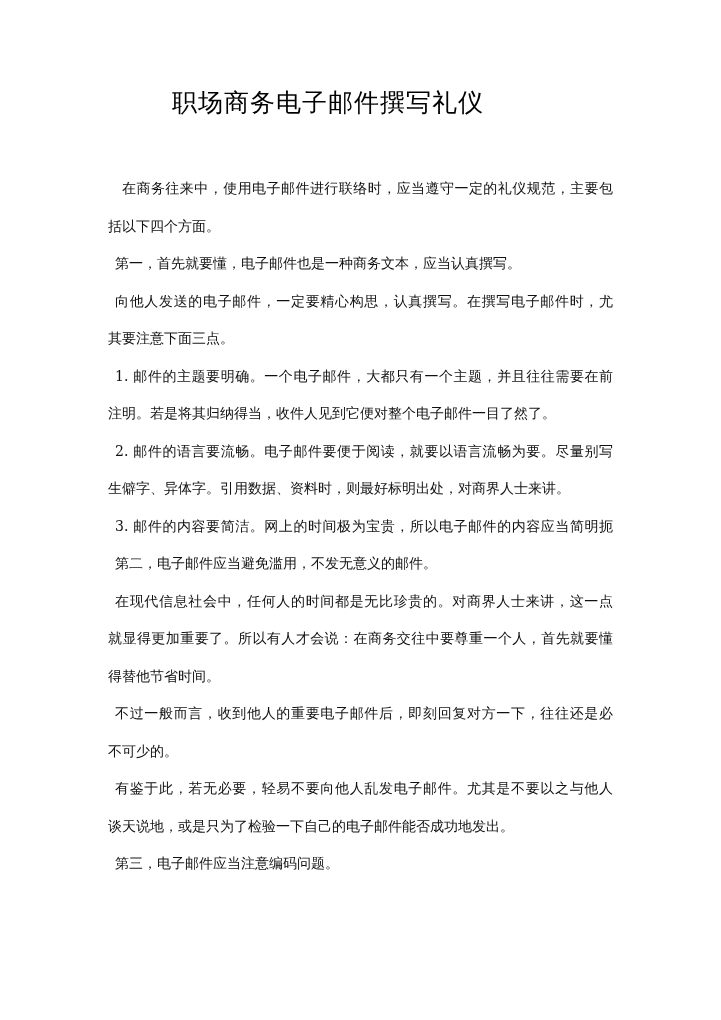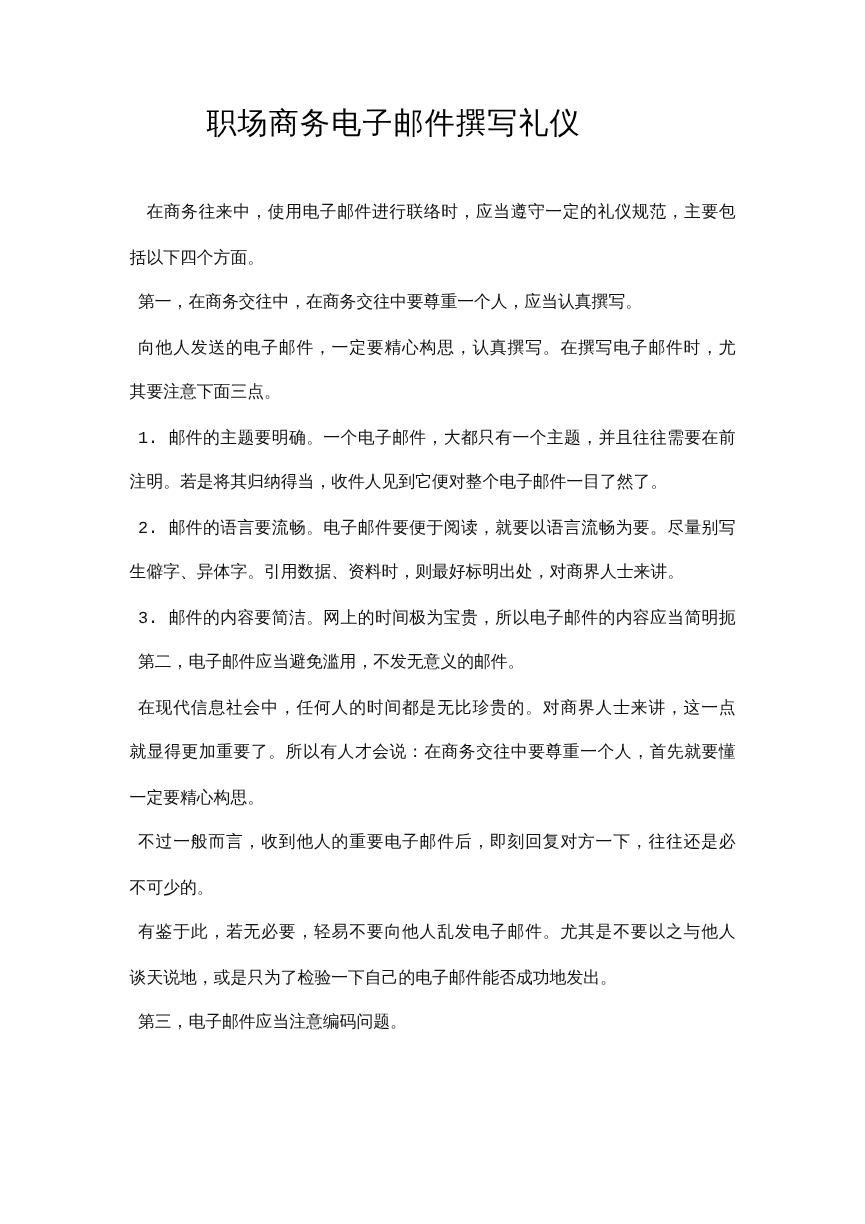--- a/index.html
+++ b/index.html
@@ -1,40 +1,40 @@
 <!DOCTYPE html>
 <html><head>
   <meta charset="utf-8">
   <style>
     html, body { margin: 0; padding: 0; background: #ffffff; }
     body { width: 721px; height: 1020px; position: relative; overflow: hidden;
            font-family: "DejaVu Serif", "Liberation Serif", serif; color: #111; }
     .title { position: absolute; top: 86px; left: 0; width: 656px; text-align: center;
              font-size: 25px; font-weight: normal; letter-spacing: 1px; margin: 0;
              font-family: "DejaVu Sans", "Liberation Sans", sans-serif; color: #000; }
-    .body { position: absolute; top: 166px; left: 108px; width: 505px; font-family: Liberation Mono, monospace; }
+    .body { position: absolute; top: 176px; left: 108px; width: 505px; }
     .para { margin: 0; }
     .line { display: block; height: 37.5px; line-height: 24px; font-size: 14px;
             white-space: nowrap; text-align: justify; text-align-last: justify; }
     .line.last { text-align-last: left; }
     .indent1 { padding-left: 14px; }
     .indent2 { padding-left: 7px; }
   </style>
 </head>
 <body>
 
 <h1 class="title">职场商务电子邮件撰写礼仪</h1>
 
 <div class="body" id="doc-body">
     <p class="para">
       <span class="line indent1">在商务往来中，使用电子邮件进行联络时，应当遵守一定的礼仪规范，主要包</span>
       <span class="line last">括以下四个方面。</span>
     </p>
     <p class="para">
-      <span class="line indent2 last">第一，在商务交往中，在商务交往中要尊重一个人，应当认真撰写。</span>
+      <span class="line indent2 last">第一，首先就要懂，电子邮件也是一种商务文本，应当认真撰写。</span>
     </p>
     <p class="para">
       <span class="line indent2">向他人发送的电子邮件，一定要精心构思，认真撰写。在撰写电子邮件时，尤</span>
       <span class="line last">其要注意下面三点。</span>
     </p>
     <p class="para">
       <span class="line indent2">1. 邮件的主题要明确。一个电子邮件，大都只有一个主题，并且往往需要在前</span>
       <span class="line last">注明。若是将其归纳得当，收件人见到它便对整个电子邮件一目了然了。</span>
     </p>
     <p class="para">
@@ -43,21 +43,21 @@
     </p>
     <p class="para">
       <span class="line indent2">3. 邮件的内容要简洁。网上的时间极为宝贵，所以电子邮件的内容应当简明扼</span>
     </p>
     <p class="para">
       <span class="line indent2 last">第二，电子邮件应当避免滥用，不发无意义的邮件。</span>
     </p>
     <p class="para">
       <span class="line indent2">在现代信息社会中，任何人的时间都是无比珍贵的。对商界人士来讲，这一点</span>
       <span class="line">就显得更加重要了。所以有人才会说：在商务交往中要尊重一个人，首先就要懂</span>
-      <span class="line last">一定要精心构思。</span>
+      <span class="line last">得替他节省时间。</span>
     </p>
     <p class="para">
       <span class="line indent2">不过一般而言，收到他人的重要电子邮件后，即刻回复对方一下，往往还是必</span>
       <span class="line last">不可少的。</span>
     </p>
     <p class="para">
       <span class="line indent2">有鉴于此，若无必要，轻易不要向他人乱发电子邮件。尤其是不要以之与他人</span>
       <span class="line last">谈天说地，或是只为了检验一下自己的电子邮件能否成功地发出。</span>
     </p>
     <p class="para">

